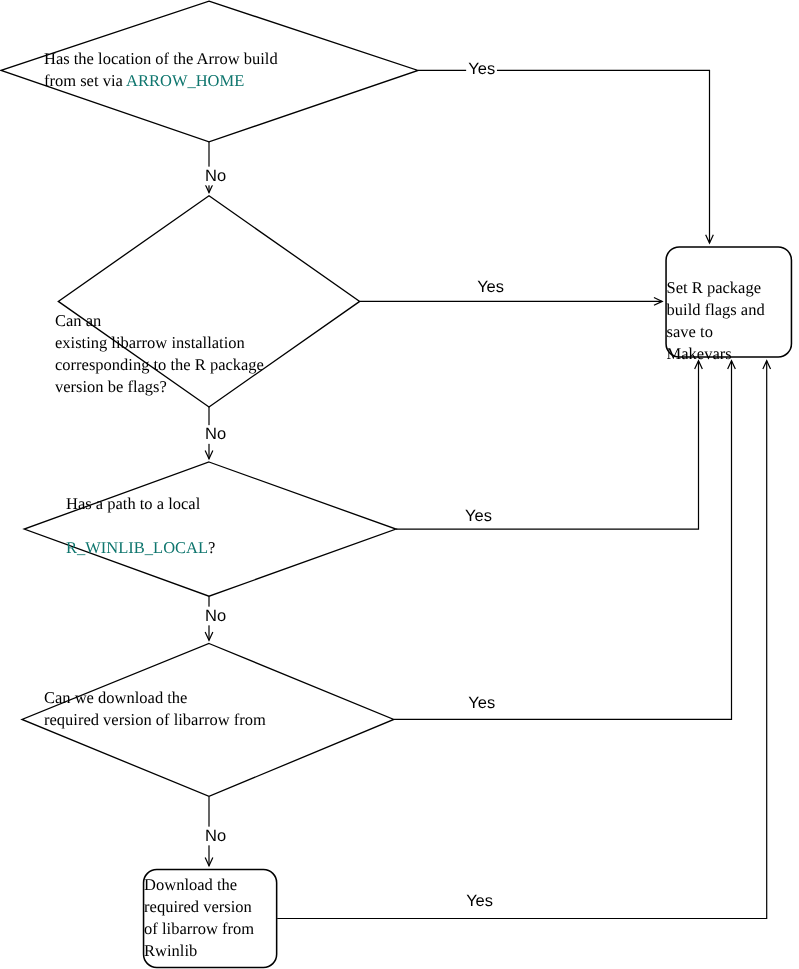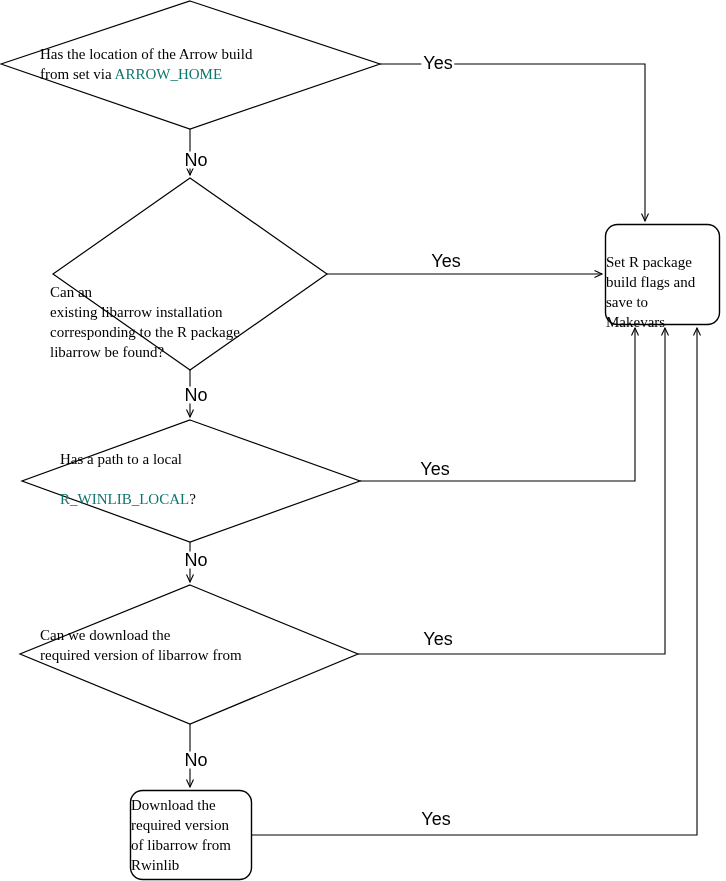--- a/index.html
+++ b/index.html
@@ -32,21 +32,21 @@
     font-family: Liberation Serif, serif;
   }
   .link {
     color: #0f766e;
   }
   .edge-label {
     position: absolute;
     transform: translate(-50%, -50%);
     background: #ffffff;
     padding: 0 2px;
-    font-size: 18px;
+    font-size: 15px;
     line-height: 17px;
     white-space: nowrap;
   }
 </style>
 </head>
 <body>
 
 <div id="diagram">
 
   <svg id="edges-layer" viewBox="0 0 726 881" xmlns="http://www.w3.org/2000/svg">
@@ -77,21 +77,21 @@
 
   <div class="node-text" style="left:40px; top:44px; width:300px; height:40px;">
     <span>Has the location of the Arrow build</span><br>
     <span>from set via </span><span class="link">ARROW_HOME</span>
   </div>
 
   <div class="node-text" style="left:50px; top:234px; width:280px; height:80px;margin-top:48px;">
     <span>Can an</span><br>
     <span>existing libarrow installation</span><br>
     <span>corresponding to the R package</span><br>
-    <span>libarrow be found?</span>
+    <span>version be flags?</span>
   </div>
 
   <div class="node-text" style="left:60px; top:449px; width:260px; height:60px;">
     <span>Has a path to a local</span><br>
     <br>
     <span class="link">R_WINLIB_LOCAL</span><span>?</span>
   </div>
 
   <div class="node-text" style="left:40px; top:625px; width:300px; height:60px;">
     <span>Can we download the</span><br>

